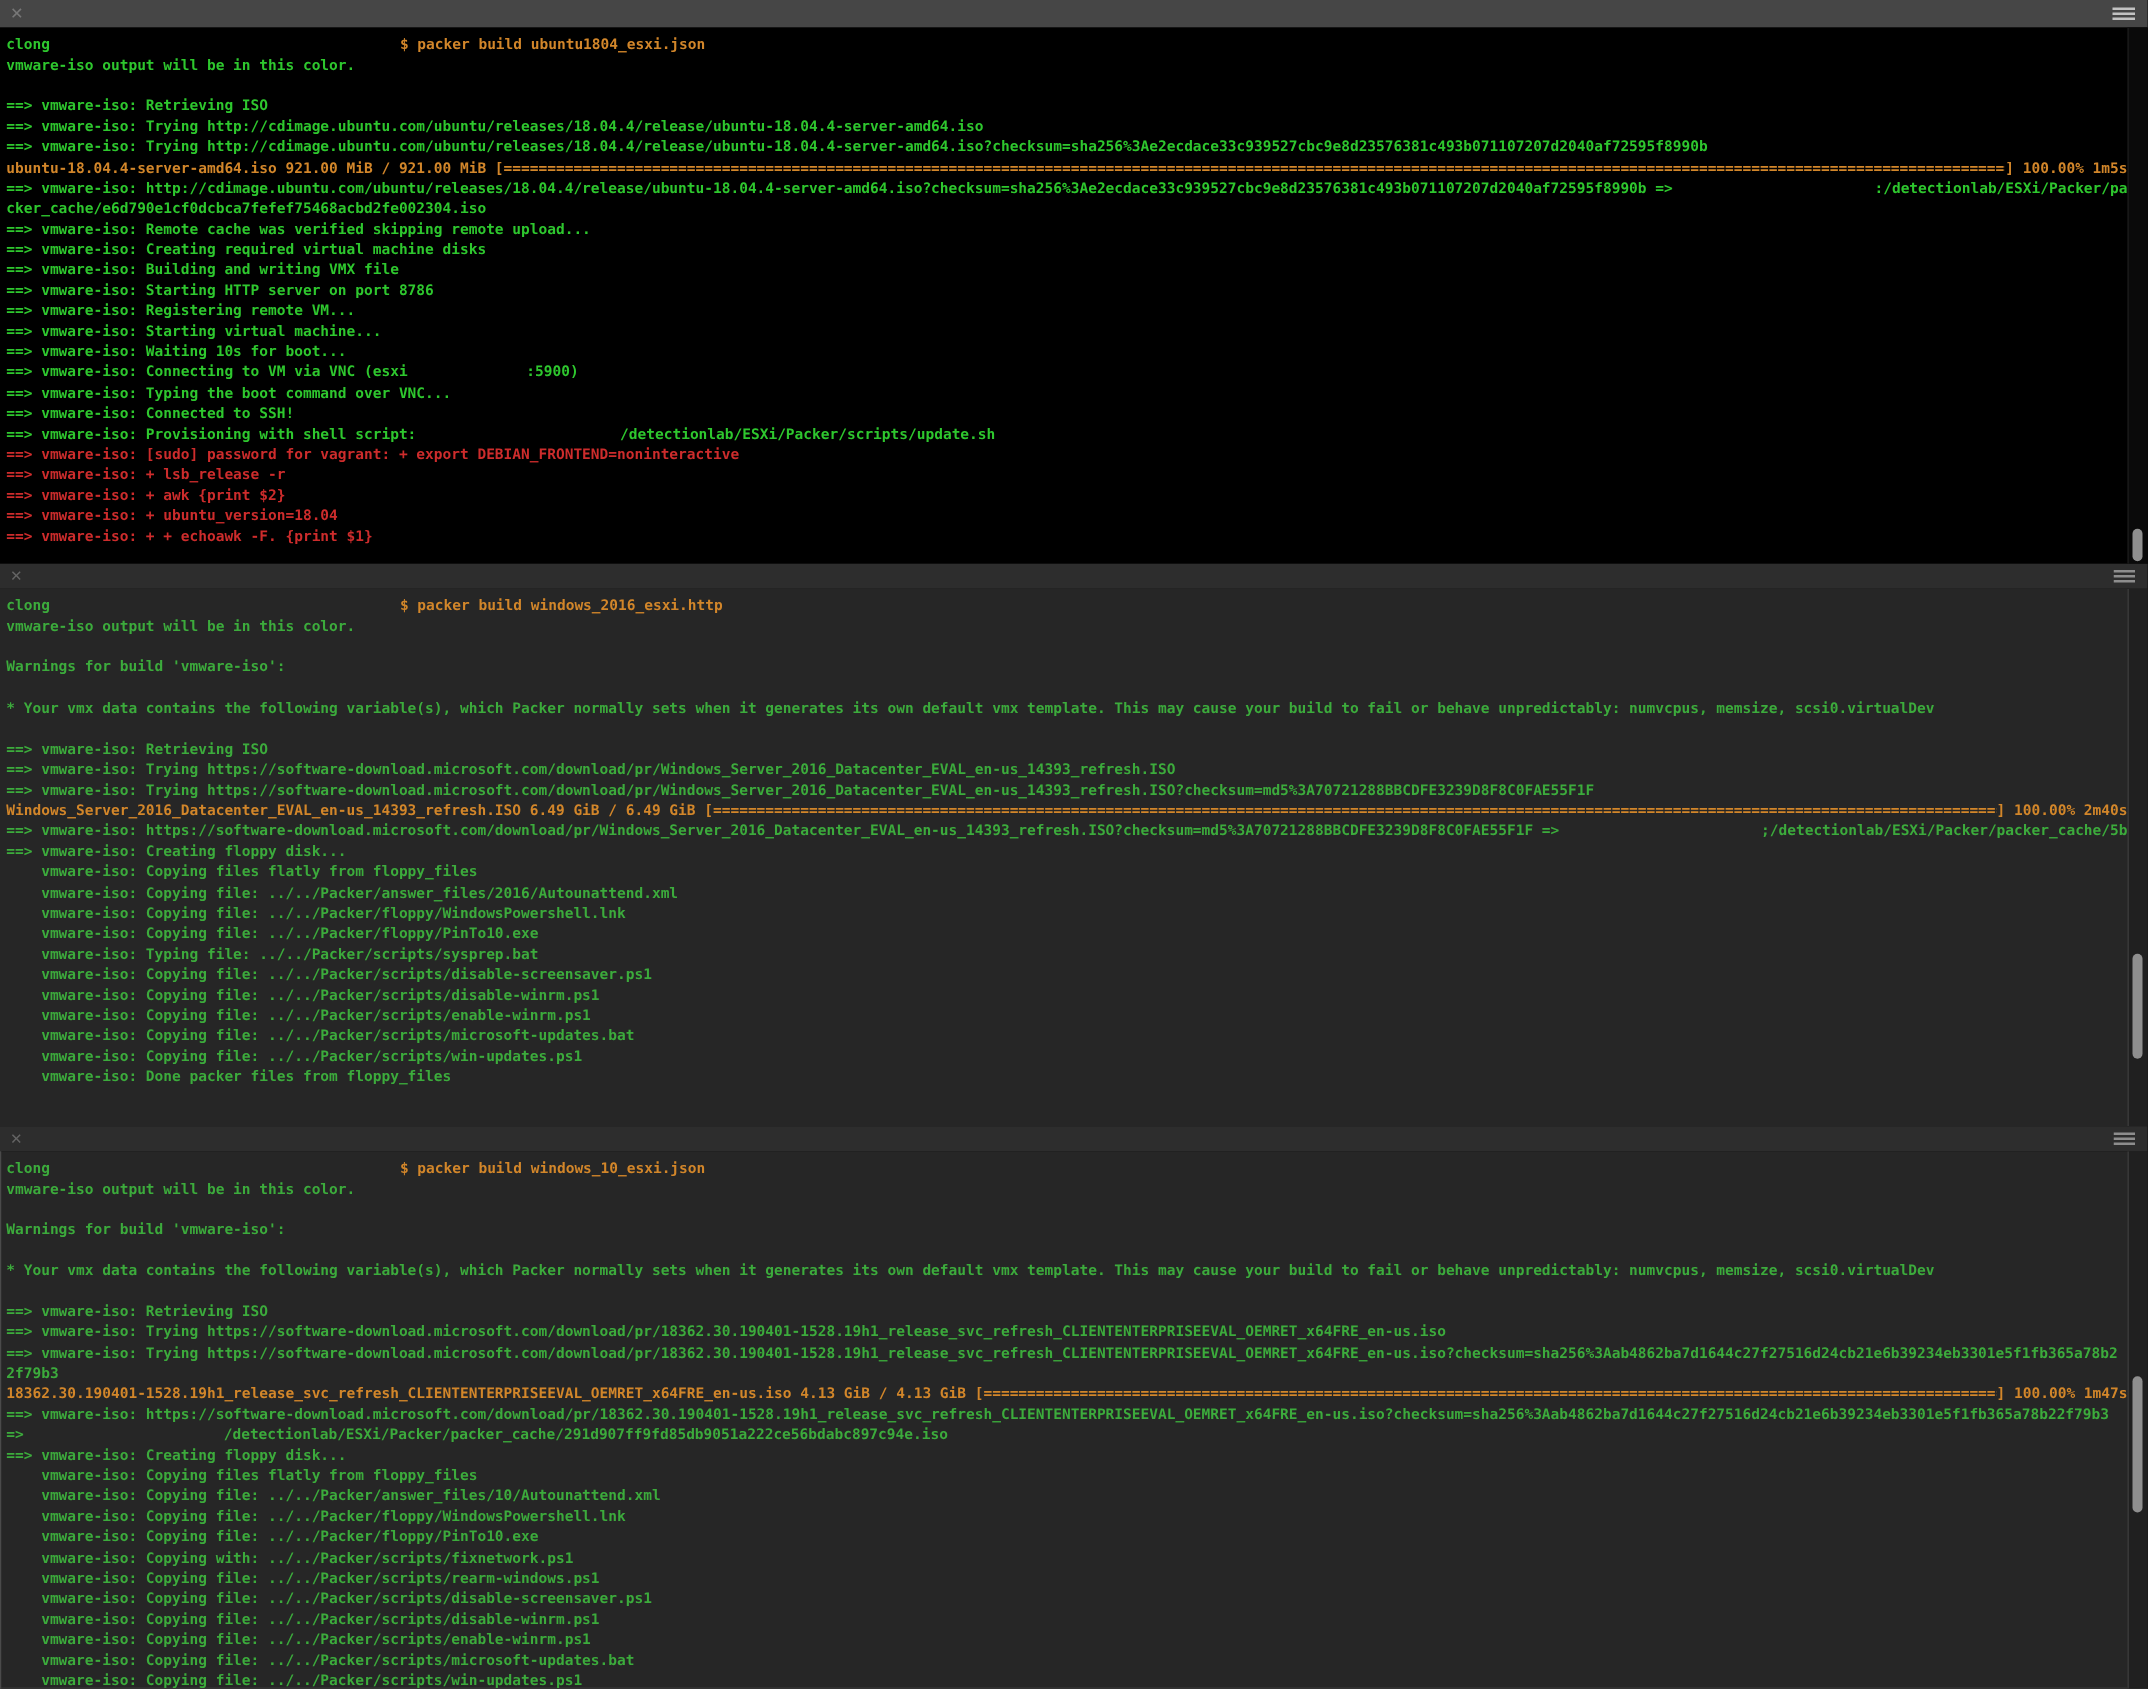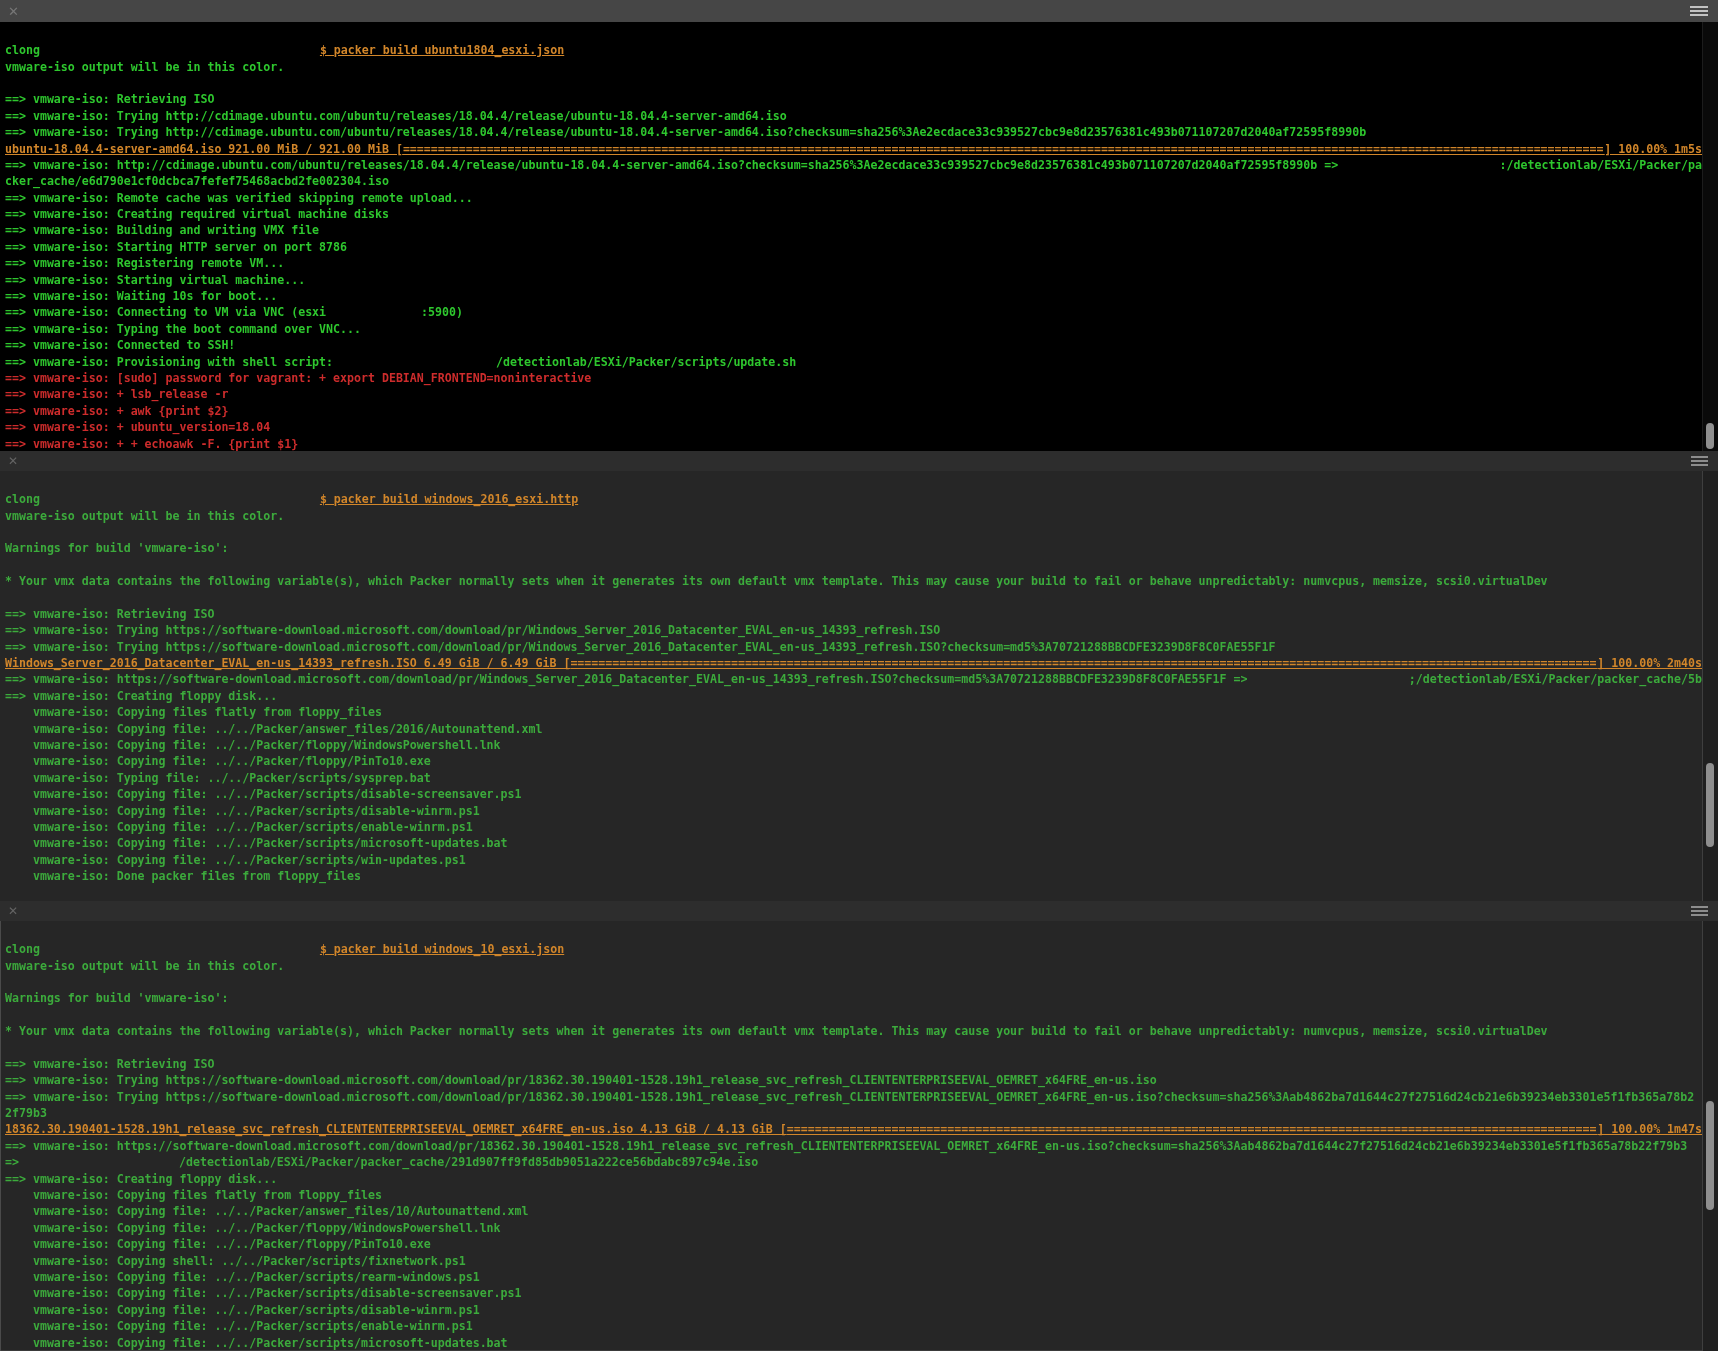--- a/index.html
+++ b/index.html
@@ -14,35 +14,35 @@
   .close{margin-left:8px;font-size:13px;line-height:1;color:#777;cursor:default;
          font-family:"DejaVu Sans","Liberation Sans",sans-serif;}
   .titlebar-dark .close{color:#646464;font-size:12px;}
   .burger{position:absolute;right:10px;top:50%;transform:translateY(-50%);
           display:flex;flex-direction:column;gap:2px;}
   .burger i{display:block;width:18px;height:2px;background:#c2c2c2;}
   .titlebar-dark .burger i{background:#8d8d8d;width:17px;}
 
   
   .term{position:relative;flex:none;overflow:hidden;}
-  .term-body{padding:20px 16px 0 5px;text-align:right;}
+  .term-body{padding:5px 16px 0 5px;text-align:right;}
   .p1{background:var(--bg1);--green:var(--g1);}
   .p2{background:var(--bg2);--green:var(--g2);}
   .t1{height:429px;}
   .t2{height:430px;}
   .t3{height:430px;box-shadow:inset 1px 0 0 #4a4a4a, inset 0 -1px 0 #3a3a3a;}
 
   .line{display:flex;align-items:center;height:16.4px;white-space:pre;
         font-size:11.6px;font-weight:bold;letter-spacing:0;}
   .line span{flex:none;}
   .gap{display:inline-block;}
   .fgap{flex:1 1 auto !important;}
   .fill{flex:1 1 auto !important;min-width:0;overflow:hidden;}
   .c-g{color:var(--green);}
-  .c-o{color:var(--o);text-decoration:underline;}
+  .c-o{color:var(--o);}
   .c-r{color:var(--r);}
 
   
   .scroll-track{position:absolute;top:0;right:0;width:15px;height:100%;}
   .p1 .scroll-track{background:#0a0a0a;border-left:1px solid #1c1c1c;}
   .p2 .scroll-track{background:#202020;border-left:1px solid #3f3f3f;}
   .scroll-thumb{position:absolute;left:3px;width:8px;background:#8f8f8f;border-radius:4px;}
 </style>
 </head>
 <body>
@@ -152,21 +152,21 @@
         <div class="line"><span class="c-g">==&gt; vmware-iso: Trying https://software-download.microsoft.com/download/pr/18362.30.190401-1528.19h1_release_svc_refresh_CLIENTENTERPRISEEVAL_OEMRET_x64FRE_en-us.iso?checksum=sha256%3Aab4862ba7d1644c27f27516d24cb21e6b39234eb3301e5f1fb365a78b2</span></div>
         <div class="line"><span class="c-g">2f79b3</span></div>
         <div class="line"><span class="c-o">18362.30.190401-1528.19h1_release_svc_refresh_CLIENTENTERPRISEEVAL_OEMRET_x64FRE_en-us.iso 4.13 GiB / 4.13 GiB [</span><span class="fill c-o">================================================================================================================================================================================================================================================================================================================================</span><span class="c-o">] 100.00% 1m47s</span></div>
         <div class="line"><span class="c-g">==&gt; vmware-iso: https://software-download.microsoft.com/download/pr/18362.30.190401-1528.19h1_release_svc_refresh_CLIENTENTERPRISEEVAL_OEMRET_x64FRE_en-us.iso?checksum=sha256%3Aab4862ba7d1644c27f27516d24cb21e6b39234eb3301e5f1fb365a78b22f79b3</span></div>
         <div class="line"><span class="c-g">=&gt;</span><span class="gap" style="width: 160px;"></span><span class="c-g">/detectionlab/ESXi/Packer/packer_cache/291d907ff9fd85db9051a222ce56bdabc897c94e.iso</span></div>
         <div class="line"><span class="c-g">==&gt; vmware-iso: Creating floppy disk...</span></div>
         <div class="line"><span class="c-g">    vmware-iso: Copying files flatly from floppy_files</span></div>
         <div class="line"><span class="c-g">    vmware-iso: Copying file: ../../Packer/answer_files/10/Autounattend.xml</span></div>
         <div class="line"><span class="c-g">    vmware-iso: Copying file: ../../Packer/floppy/WindowsPowershell.lnk</span></div>
         <div class="line"><span class="c-g">    vmware-iso: Copying file: ../../Packer/floppy/PinTo10.exe</span></div>
-        <div class="line"><span class="c-g">    vmware-iso: Copying shell: ../../Packer/scripts/fixnetwork.ps1</span></div>
+        <div class="line"><span class="c-g">    vmware-iso: Copying with: ../../Packer/scripts/fixnetwork.ps1</span></div>
         <div class="line"><span class="c-g">    vmware-iso: Copying file: ../../Packer/scripts/rearm-windows.ps1</span></div>
         <div class="line"><span class="c-g">    vmware-iso: Copying file: ../../Packer/scripts/disable-screensaver.ps1</span></div>
         <div class="line"><span class="c-g">    vmware-iso: Copying file: ../../Packer/scripts/disable-winrm.ps1</span></div>
         <div class="line"><span class="c-g">    vmware-iso: Copying file: ../../Packer/scripts/enable-winrm.ps1</span></div>
         <div class="line"><span class="c-g">    vmware-iso: Copying file: ../../Packer/scripts/microsoft-updates.bat</span></div>
         <div class="line"><span class="c-g">    vmware-iso: Copying file: ../../Packer/scripts/win-updates.ps1</span></div>
       </div>
     <div class="scroll-track">
       <div class="scroll-thumb" style="top: 180px; height: 109px;"></div>
     </div>

